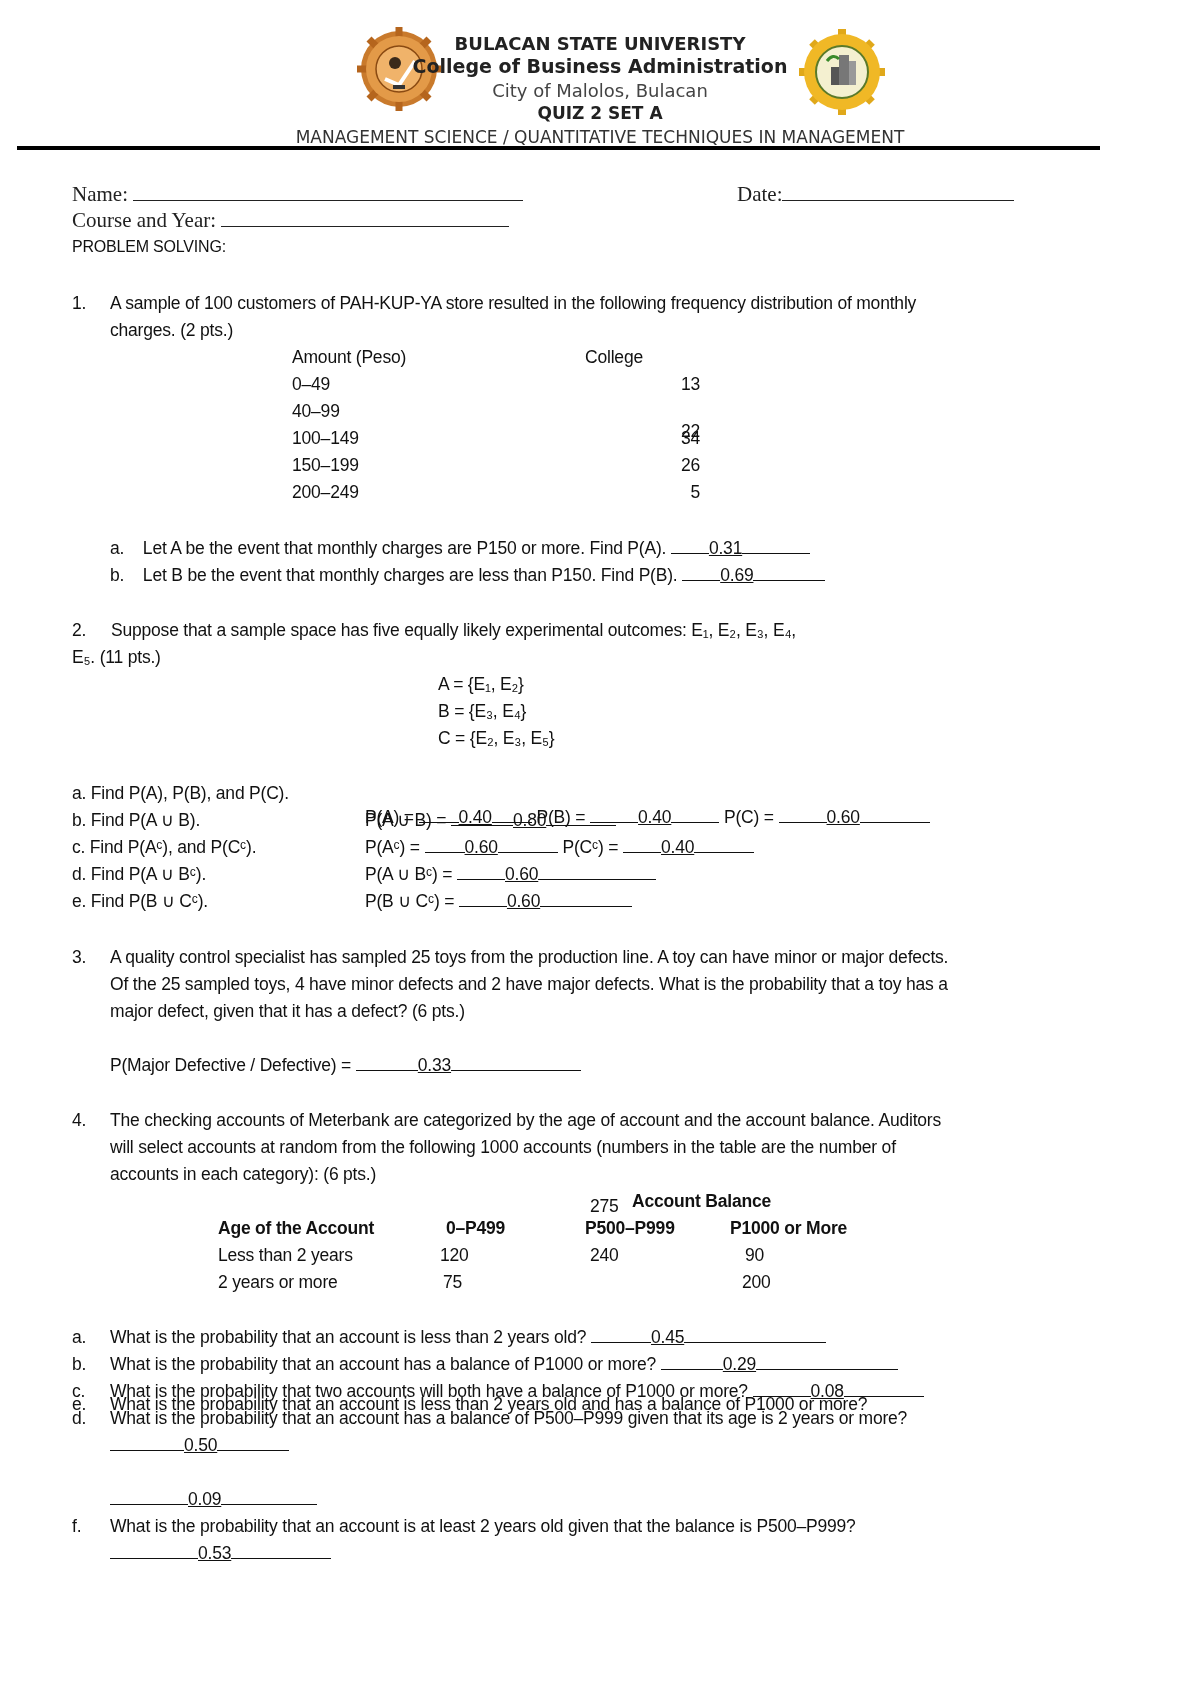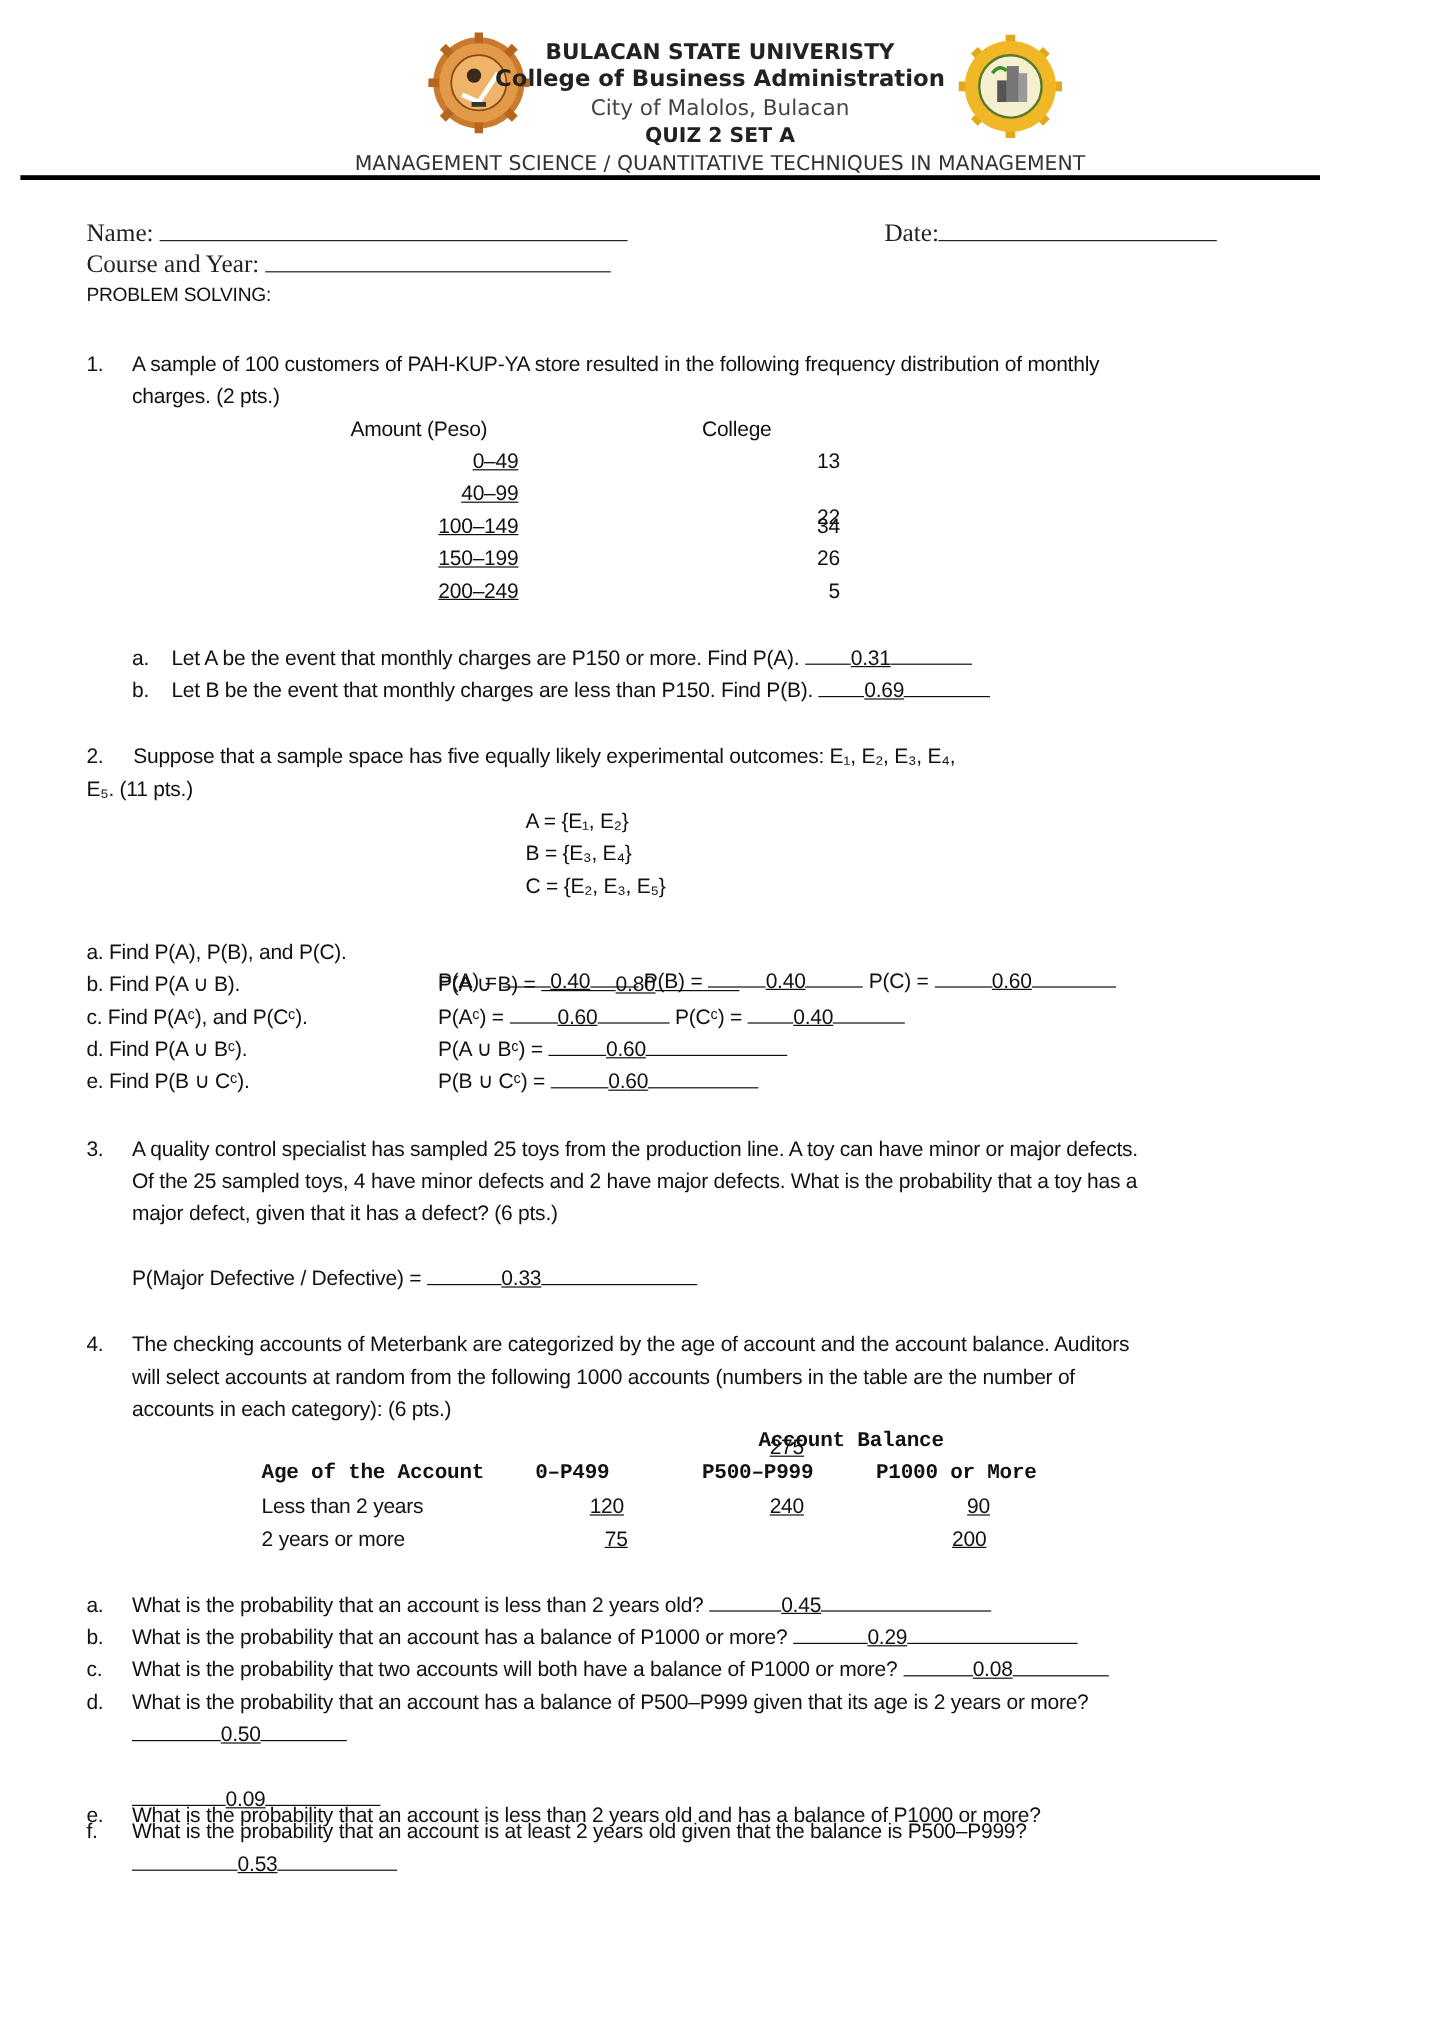--- a/index.html
+++ b/index.html
@@ -16,23 +16,23 @@
   .hdr-subj { top: 127px; font-size: 17px; color: #333; }
   .rule { position: absolute; left: 17px; top: 146px; width: 1083px; height: 4px; background: #000; }
   .logo { position: absolute; }
 
   
   .field-label { font-family: "Liberation Serif", serif; font-size: 21px; color: #222; }
   .blank { display: inline-block; border-bottom: 1.5px solid #222; height: 18px; vertical-align: baseline; }
 
   .ans { text-decoration: underline; }
   .u { display: inline-block; border-bottom: 1.3px solid #111; height: 14px; vertical-align: baseline; }
-  .center { text-align: right; text-decoration: underline; }
+  .center { text-align: left; }
   .right { text-align: right; }
-  .bold { font-weight: bold; font-family: Liberation Mono, monospace; }
+  .bold { font-weight: bold; }
 </style>
 </head>
 <body>
 
 <div>
   <svg class="logo" style="left:355px;top:25px" width="88" height="88" viewBox="0 0 88 88">
     <g fill="#c97a2c">
       <circle cx="44" cy="44" r="38"></circle>
       <g stroke="#b5651d" stroke-width="7">
         <line x1="44" y1="2" x2="44" y2="86"></line>
@@ -211,21 +211,21 @@
     <span class="u" style="width:58px"></span><span class="ans">0.08</span><span class="u" style="width:80px"></span>
   </div>
 
   <div class="abs" style="left:72px;top:1408px">
     <span style="display:inline-block;width:38px">d.</span><span>What is the probability that an account has a balance of P500–P999 given that its age is 2 years or more?</span>
   </div>
   <div class="abs" style="left:110px;top:1435px">
     <span class="u" style="width:74px"></span><span class="ans">0.50</span><span class="u" style="width:72px"></span>
   </div>
 
-  <div class="abs" style="left:72px;top:1502px">
+  <div class="abs" style="left:72px;top:1394px">
     <span style="display:inline-block;width:38px">e.</span><span>What is the probability that an account is less than 2 years old and has a balance of P1000 or more?</span>
   </div>
   <div class="abs" style="left:110px;top:1489px">
     <span class="u" style="width:78px"></span><span class="ans">0.09</span><span class="u" style="width:96px"></span>
   </div>
 
   <div class="abs" style="left:72px;top:1516px">
     <span style="display:inline-block;width:38px">f.</span><span>What is the probability that an account is at least 2 years old given that the balance is P500–P999?</span>
   </div>
   <div class="abs" style="left:110px;top:1543px">

